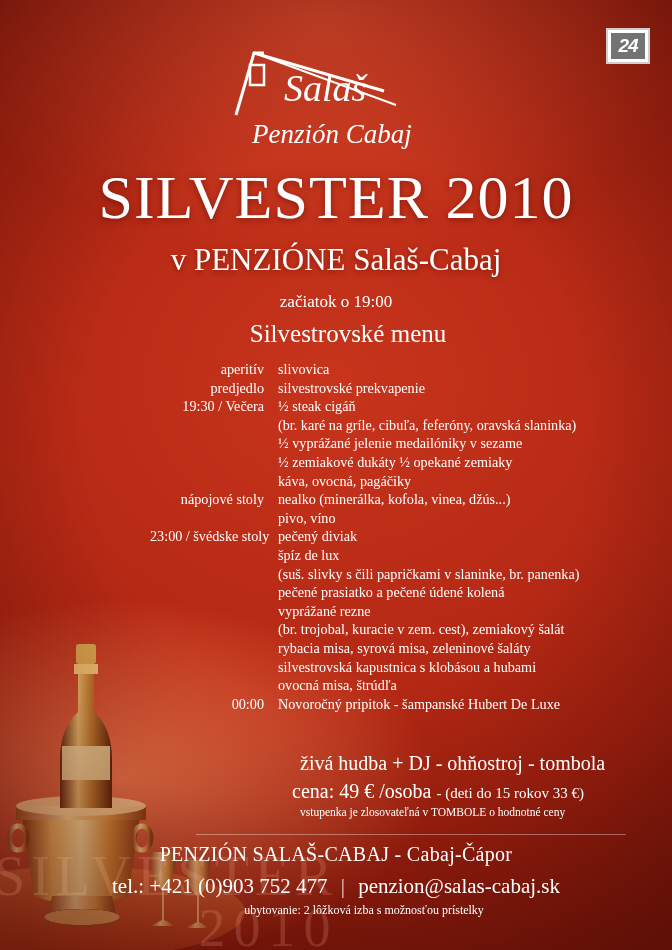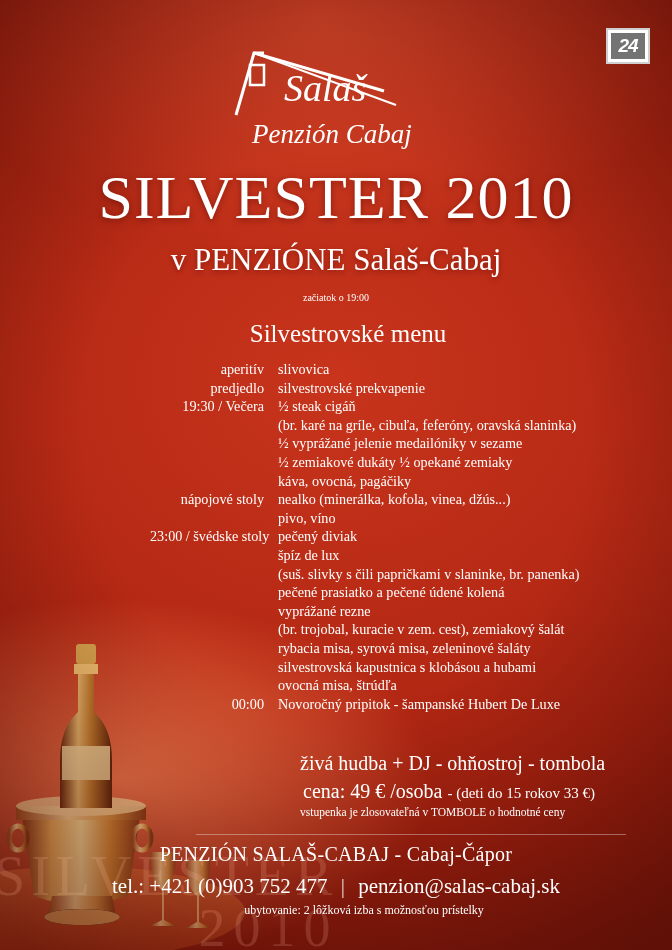--- a/index.html
+++ b/index.html
@@ -111,21 +111,21 @@
     font-size: 31px;
     line-height: 1;
     color: #ffffff;
     text-shadow: 0 2px 5px rgba(90,10,0,0.5);
   }
   .starttime {
     position: absolute;
     top: 292px;
     width: 100%;
     text-align: center;
-    font-size: 10px;
+    font-size: 17px;
     color: #ffffff;
   }
   .menu-title {
     position: absolute;
     top: 320px;
     width: 100%;
     text-align: center;
     font-size: 25px;
     color: #ffffff;
     padding-left: 12px;
@@ -160,21 +160,21 @@
   .music {
     position: absolute;
     top: 752px;
     left: 300px;
     font-size: 20px;
     color: #ffffff;
   }
   .price {
     position: absolute;
     top: 780px;
-    left: 303px;
+    left: 292px;
     font-size: 20px;
     color: #ffffff;
     white-space: nowrap;
   }
   .price .small {
     font-size: 15px;
   }
   .ticketnote {
     position: absolute;
     top: 806px;

